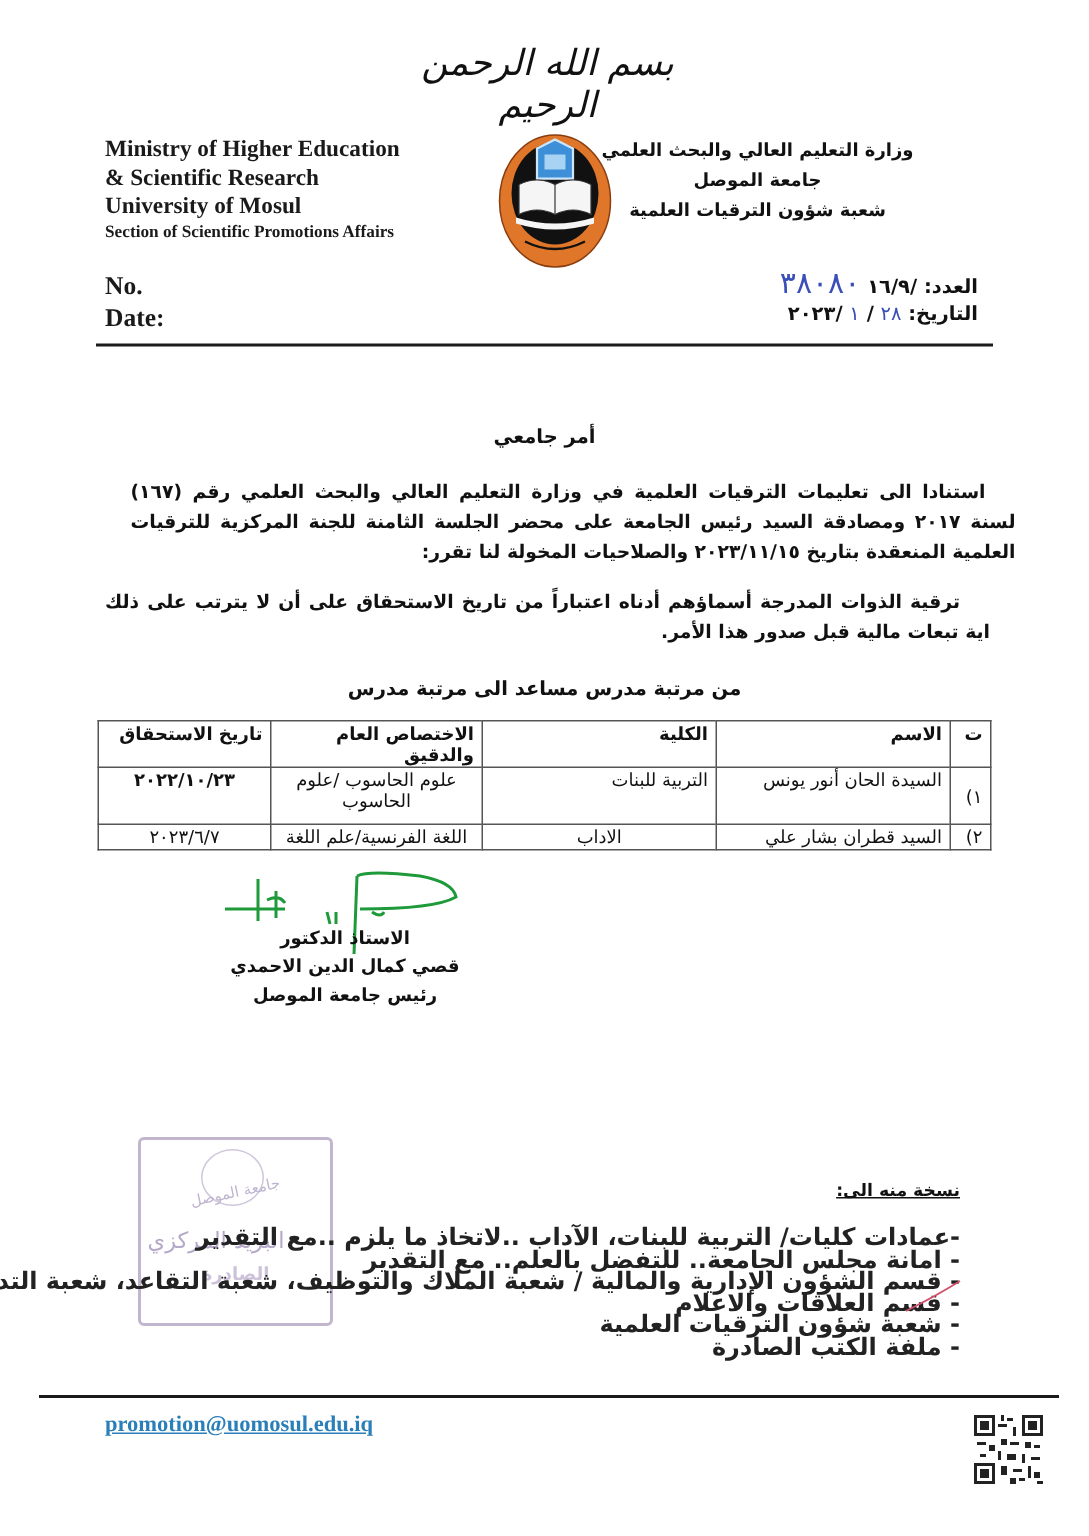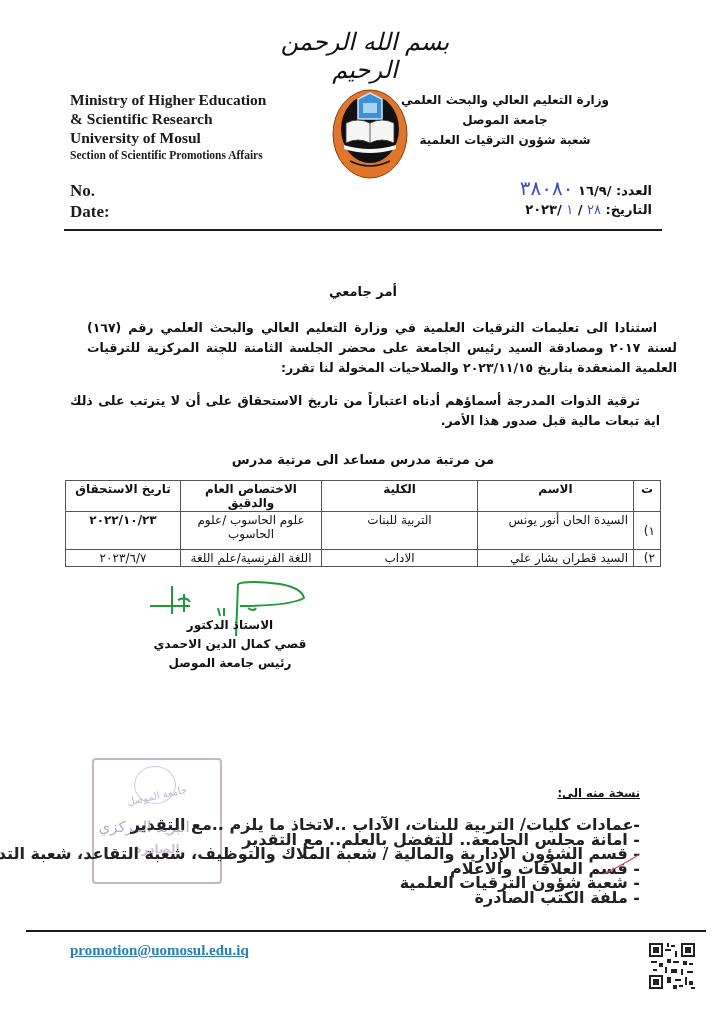--- a/index.html
+++ b/index.html
@@ -17,21 +17,21 @@
   .logo { left: 332px; top: 89px; width: 76px; height: 90px; }
   .no-date { left: 70px; font-size: 17px; }
   .ref { right: 74px; font-size: 13px; white-space: nowrap; }
   .hand { color: #3b4fb8; font-weight: normal; font-family: "DejaVu Sans", sans-serif; }
   .hr { left: 64px; width: 598px; height: 2px; background: #1a1a1a; }
   .title { left: 0; width: 726px; text-align: center; font-size: 13px; }
   .para { left: 70px; width: 590px; font-size: 12.5px; line-height: 20px; text-align: justify; }
   table.promo { position: absolute; left: 65px; top: 480px; width: 596px; border-collapse: collapse;
                 direction: rtl; font-family: "DejaVu Sans", sans-serif; font-size: 12px; }
   table.promo th, table.promo td { border: 1px solid #555; padding: 1px 5px; vertical-align: top; }
-  table.promo th { font-weight: bold; height: 17px; }
+  table.promo th { font-weight: bold; height: 17px; text-align: right; }
   table.promo td { font-weight: normal; color: #111; }
   .sig { left: 150px; top: 578px; width: 160px; height: 60px; }
   .sig-text { left: 150px; top: 616px; width: 160px; text-align: center; font-size: 12px; line-height: 19px; }
   .stamp { left: 92px; top: 758px; width: 126px; height: 122px; border: 2px solid #b8a9c6;
            border-radius: 4px; opacity: 0.85; }
   .stamp-seal { position: absolute; left: 40px; top: 6px; width: 40px; height: 36px; border: 1.5px solid #c8bed6; border-radius: 50%; }
   .stamp-arc { position: absolute; left: 0; top: 30px; width: 126px; text-align: center; direction: rtl;
                font-size: 10px; color: #b4a8c8; transform: rotate(-12deg); }
   .stamp-main { position: absolute; left: 0; top: 58px; width: 100px; text-align: center; direction: rtl;
                 font-family: "DejaVu Serif", serif; font-size: 15px; color: #a99ac0; }
@@ -101,21 +101,21 @@
       <th style="width:145px;">الاسم</th>
       <th style="width:145px;">الكلية</th>
       <th style="width:130px;">الاختصاص العام والدقيق</th>
       <th>تاريخ الاستحقاق</th>
     </tr>
   </thead>
   <tbody>
     <tr style="height:38px;">
       <td style="vertical-align:middle;">١)</td>
       <td>السيدة الحان أنور يونس</td>
-      <td style="text-align:center;">التربية للبنات</td>
+      <td style="text-align:right;">التربية للبنات</td>
       <td style="text-align:center;">علوم الحاسوب /علوم الحاسوب</td>
       <td style="text-align:center;font-weight:bold;">٢٠٢٢/١٠/٢٣</td>
     </tr>
     <tr>
       <td>٢)</td>
       <td>السيد قطران بشار علي</td>
       <td style="text-align:center;">الاداب</td>
       <td style="text-align:center;">اللغة الفرنسية/علم اللغة</td>
       <td style="text-align:center;">٢٠٢٣/٦/٧</td>
     </tr>

